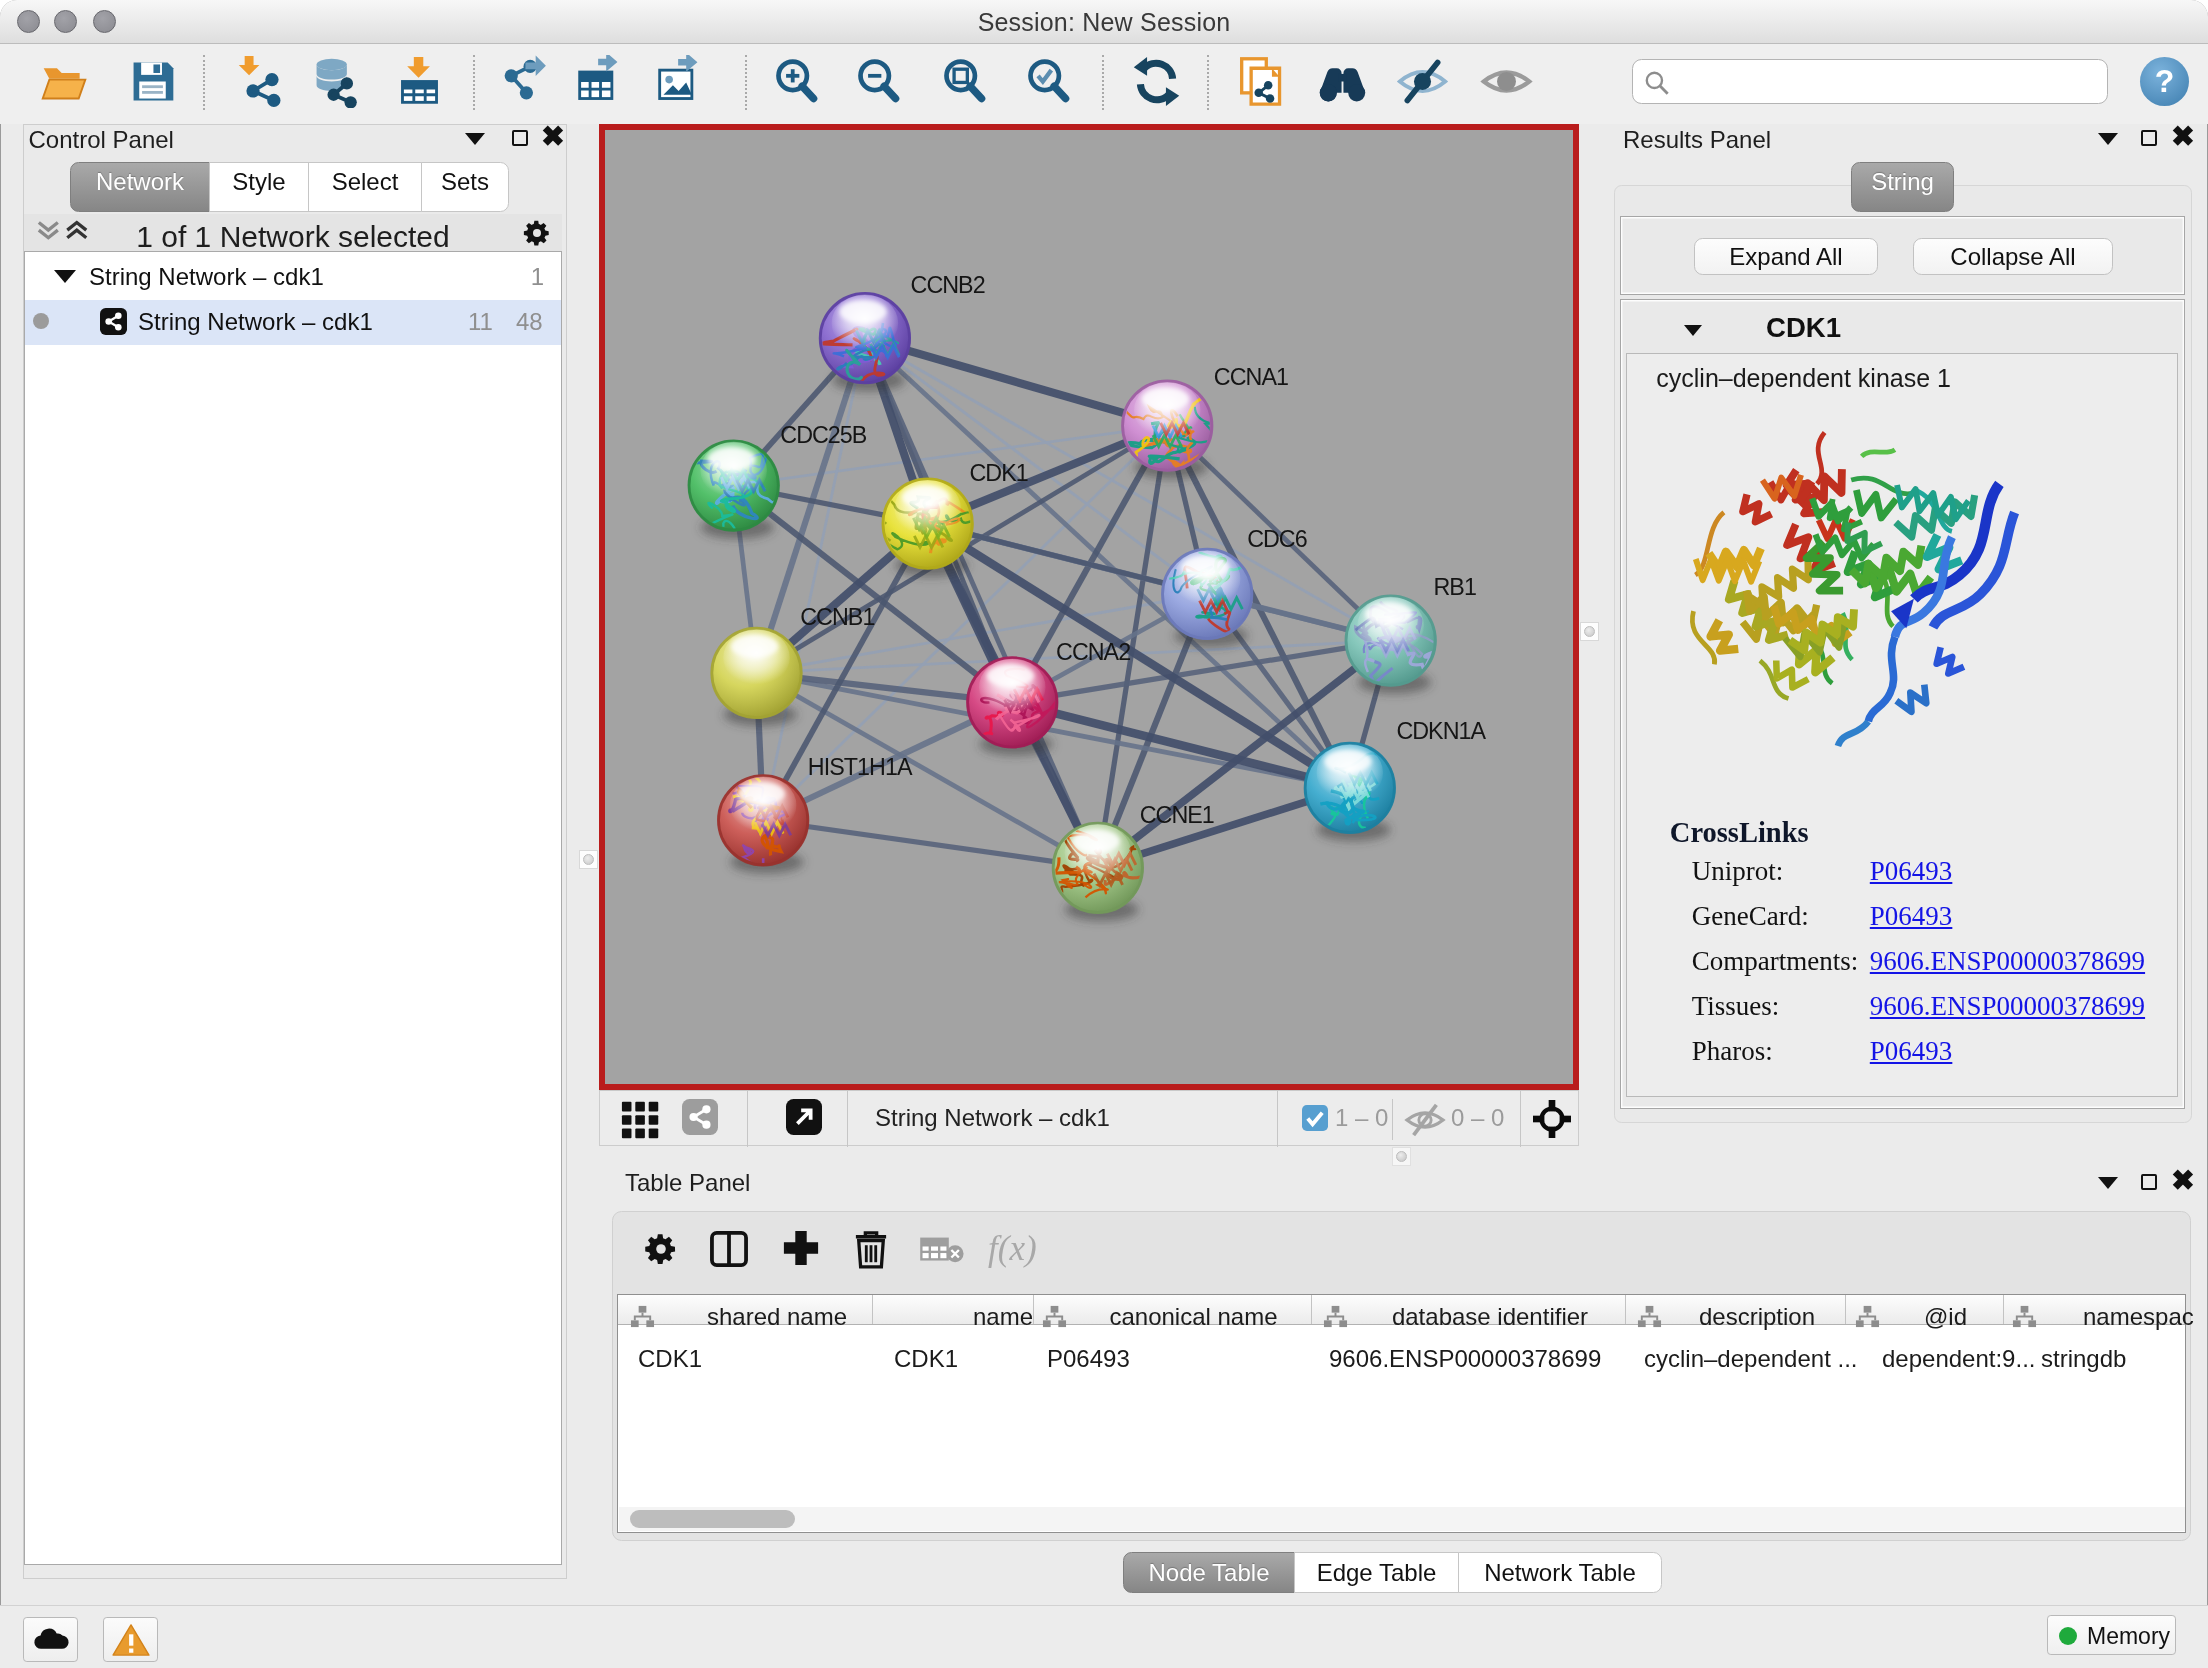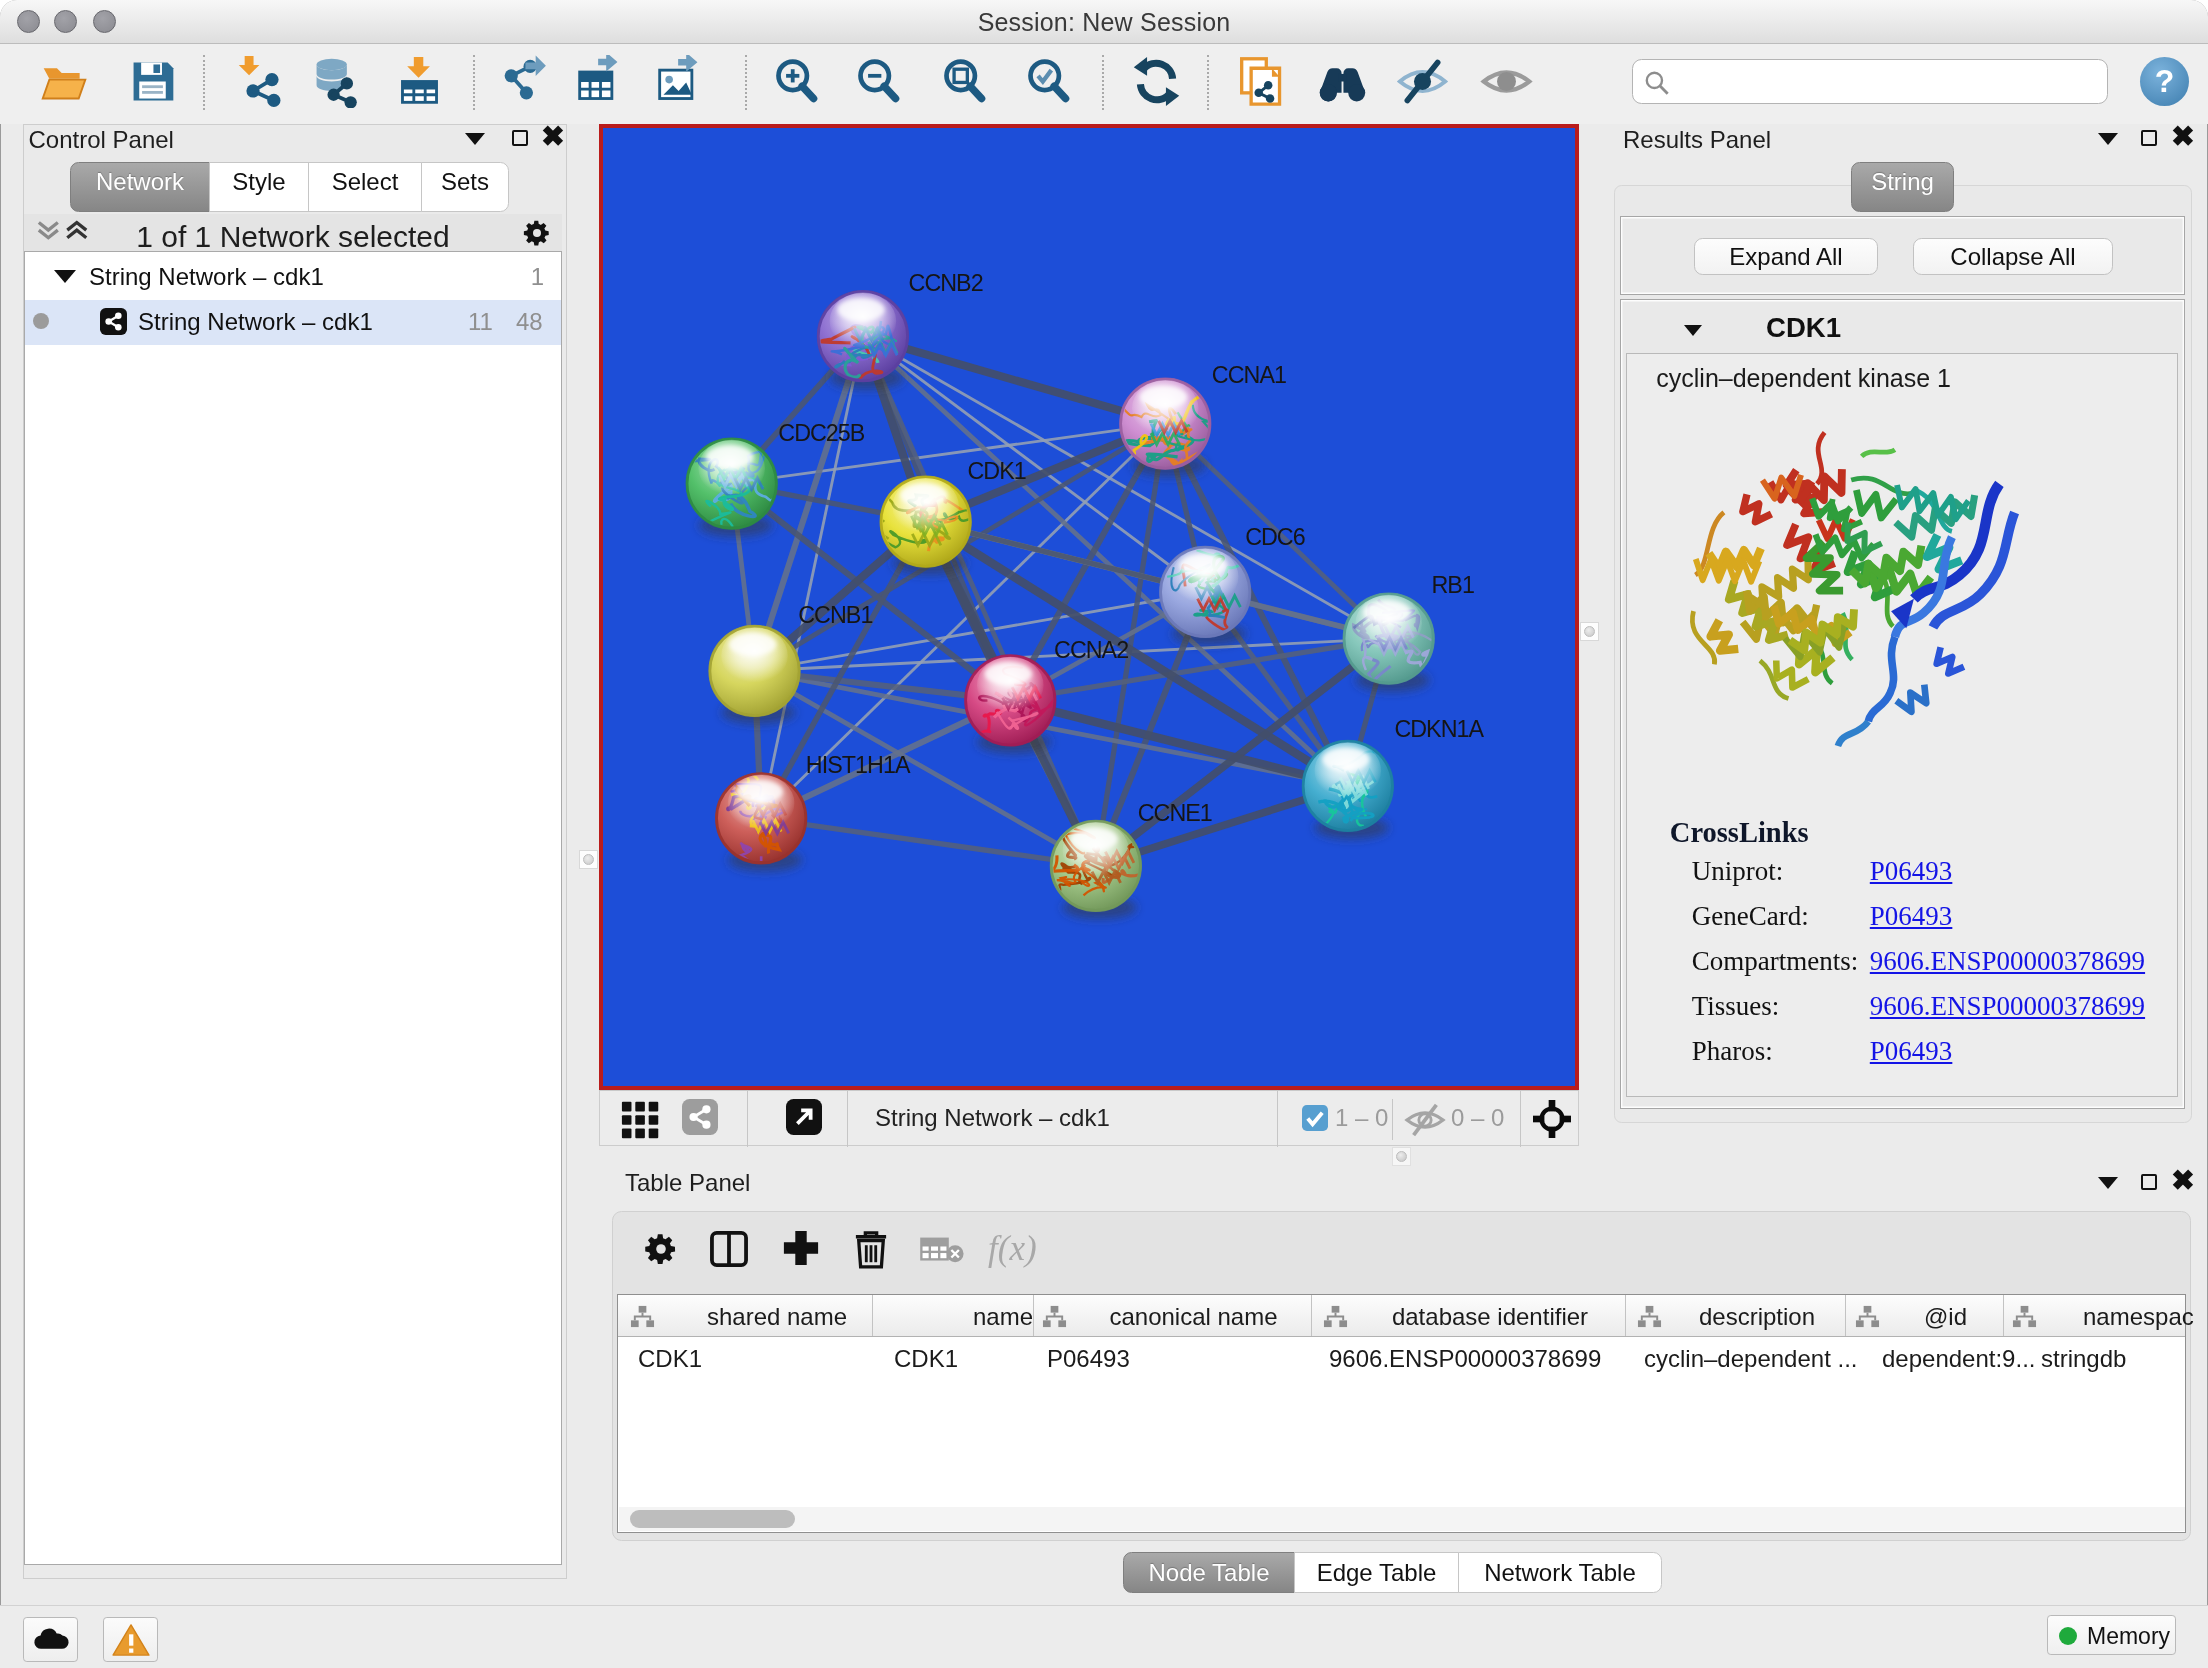--- a/index.html
+++ b/index.html
@@ -242,21 +242,21 @@
             <circle cx="19" cy="20" r="3.4"></circle>
             <path d="M19 8 9 14 l10 6" stroke="#fff" stroke-width="2.4" fill="none"></path>
           </g>
         </svg></div>
     <span style="position:absolute;left:113px;top:7.6px;font-size:24px;color:#111">String Network – cdk1</span>
     <span style="position:absolute;left:443px;top:7.6px;font-size:24px;color:#8f8f8f">11</span>
     <span style="position:absolute;left:491px;top:7.6px;font-size:24px;color:#8f8f8f">48</span>
   </div>
 </div>
 
-<div class="abs" style="left:599px;top:124px;width:980px;height:966px;background:#1d4ed8;border:4px solid #b91c1c" id="netcanvas">
+<div class="abs" style="left:599px;top:124px;width:980px;height:966px;background:#a3a3a3;border:6px solid #b91c1c" id="netcanvas">
 <svg width="980" height="966" viewBox="0 0 1030 1016" style="position:absolute;left:0;top:0">
 <defs>
 <radialGradient id="gCCNB2" cx="38%" cy="30%" r="78%">
           <stop offset="0%" stop-color="#b9a6e6"></stop>
           <stop offset="45%" stop-color="#8d6fd0"></stop>
           <stop offset="92%" stop-color="#5b3fa0"></stop>
           <stop offset="100%" stop-color="#5b3fa0"></stop>
         </radialGradient>
 <clipPath id="cCCNB2">
           <circle cx="273" cy="219" r="45"></circle>
@@ -829,21 +829,21 @@
       <line x1="11" y1="4" x2="11" y2="26"></line>
       <line x1="21" y1="4" x2="21" y2="26"></line>
     </g>
     <rect x="2" y="4" width="28" height="7" fill="#9e9e9e"></rect>
     <circle cx="38" cy="20" r="9" fill="#9e9e9e"></circle>
     <path d="M34 16 l8 8 M42 16 l-8 8" stroke="#fff" stroke-width="2.5"></path>
   </svg>
 <div class="abs serif" style="left:988px;top:1229px;font-size:35px;font-style:italic;color:#a8a8a8">f(x)</div>
 
 <div class="abs" style="left:617px;top:1294px;width:1569px;height:239px;background:#fff;border:1.4px solid #8f8f8f">
-  <div style="position:absolute;left:0;top:0;width:100%;height:42px;background:linear-gradient(#fdfdfd,#ebebeb);border-bottom:1.4px solid #b2b2b2">
+  <div style="position:absolute;left:0;top:0;width:100%;height:30px;background:linear-gradient(#fdfdfd,#ebebeb);border-bottom:1.4px solid #b2b2b2">
     <div class="hcell" style="left:254px"></div>
     <div class="hcell" style="left:415px"></div>
     <div class="hcell" style="left:693px"></div>
     <div class="hcell" style="left:1007px"></div>
     <div class="hcell" style="left:1227px"></div>
     <div class="hcell" style="left:1385px"></div>
     <svg class="hicon" style="position:absolute;left:12.4px;top:8.6px" width="25" height="25" viewBox="0 0 26 26">
         <g fill="#8d8d8d">
           <rect x="9" y="2" width="8" height="7"></rect>
           <rect x="1" y="17" width="8" height="7"></rect>

